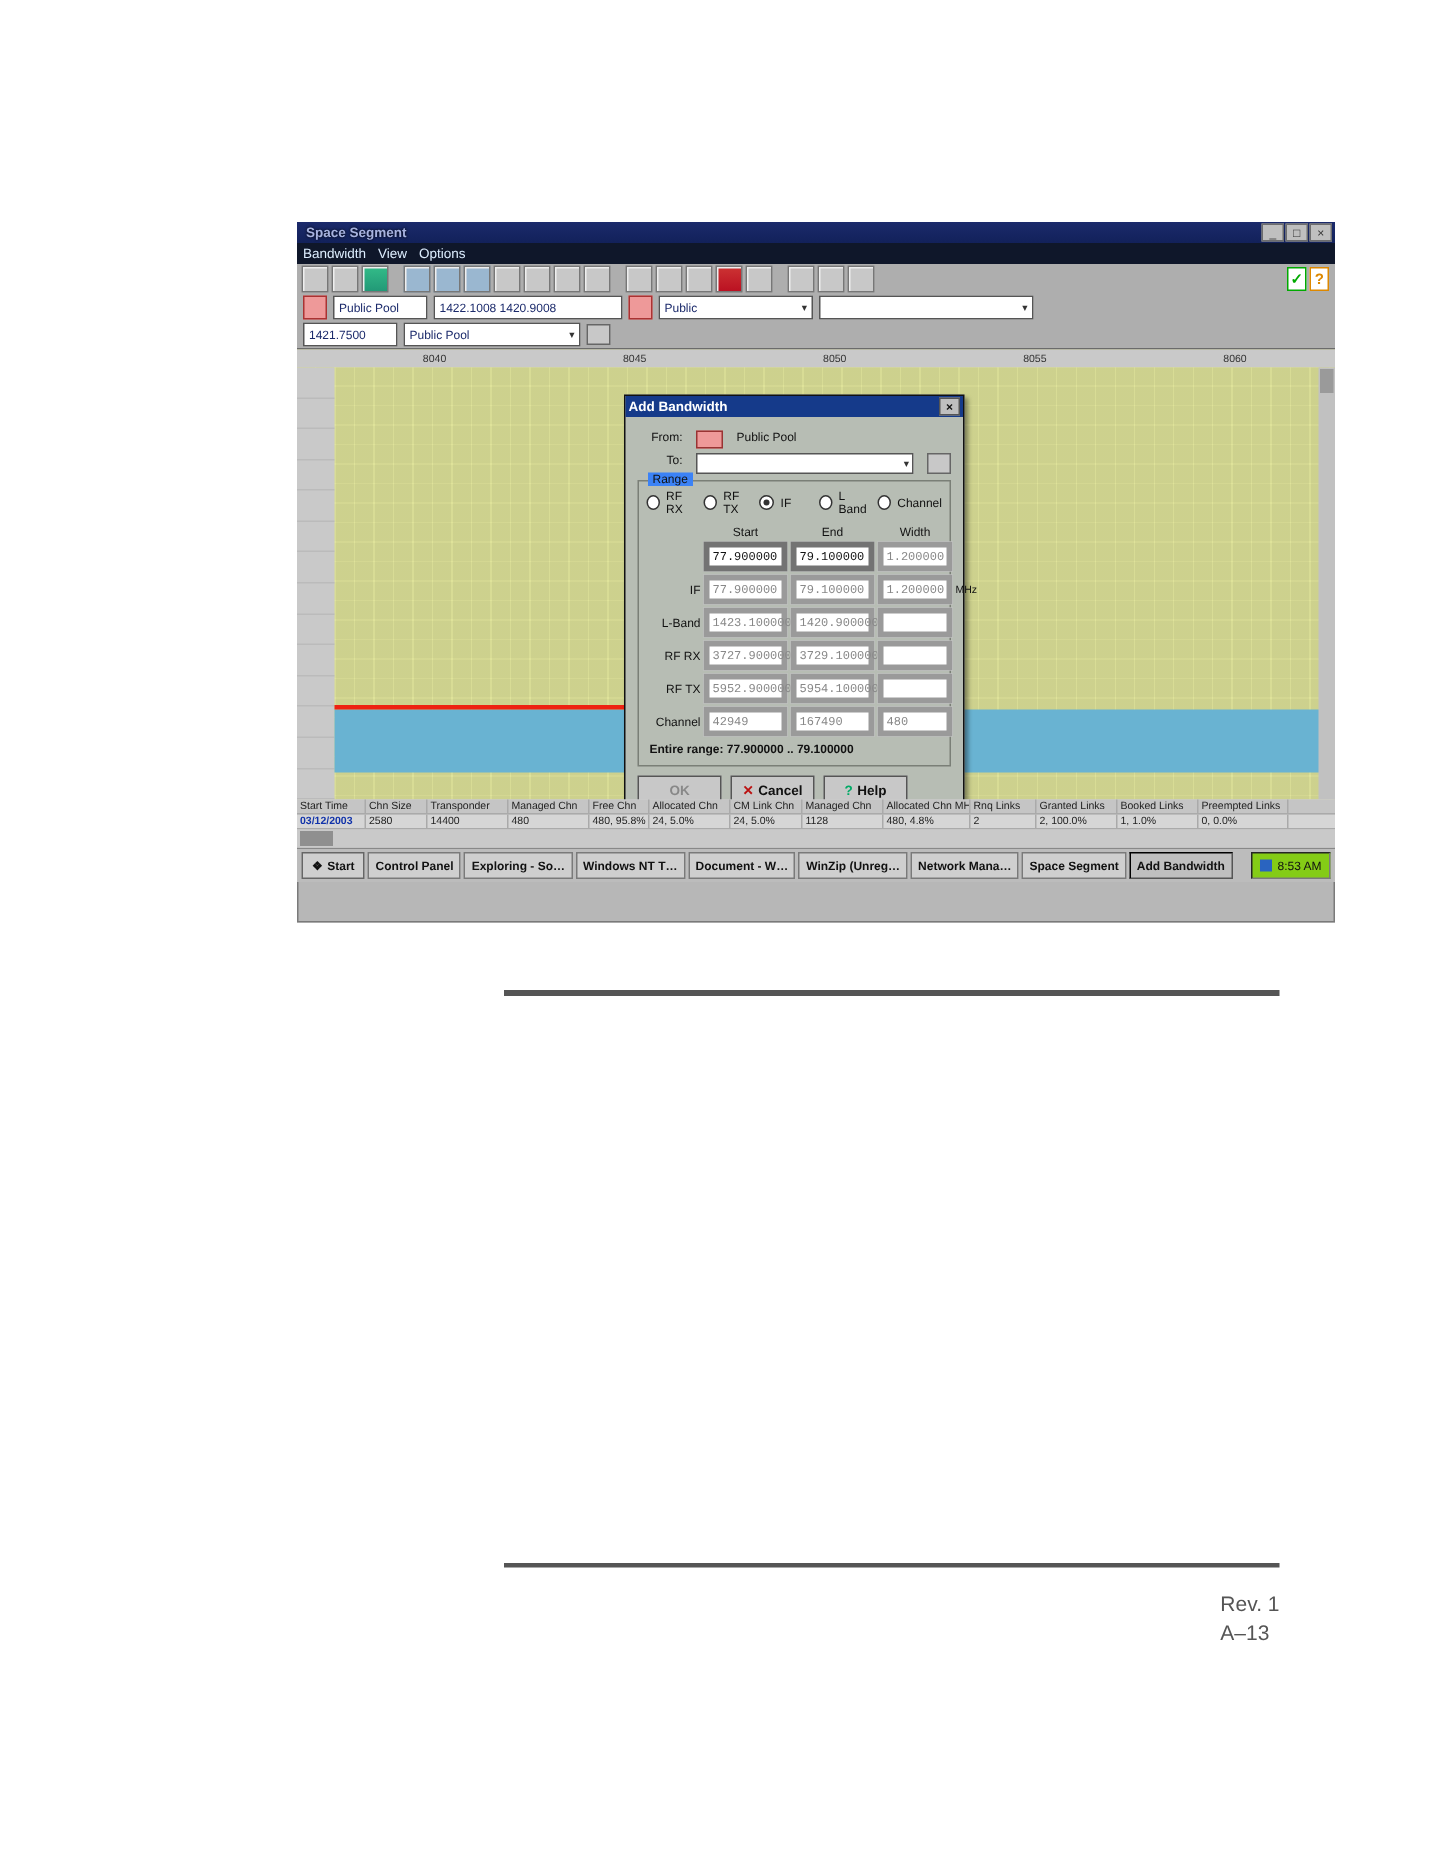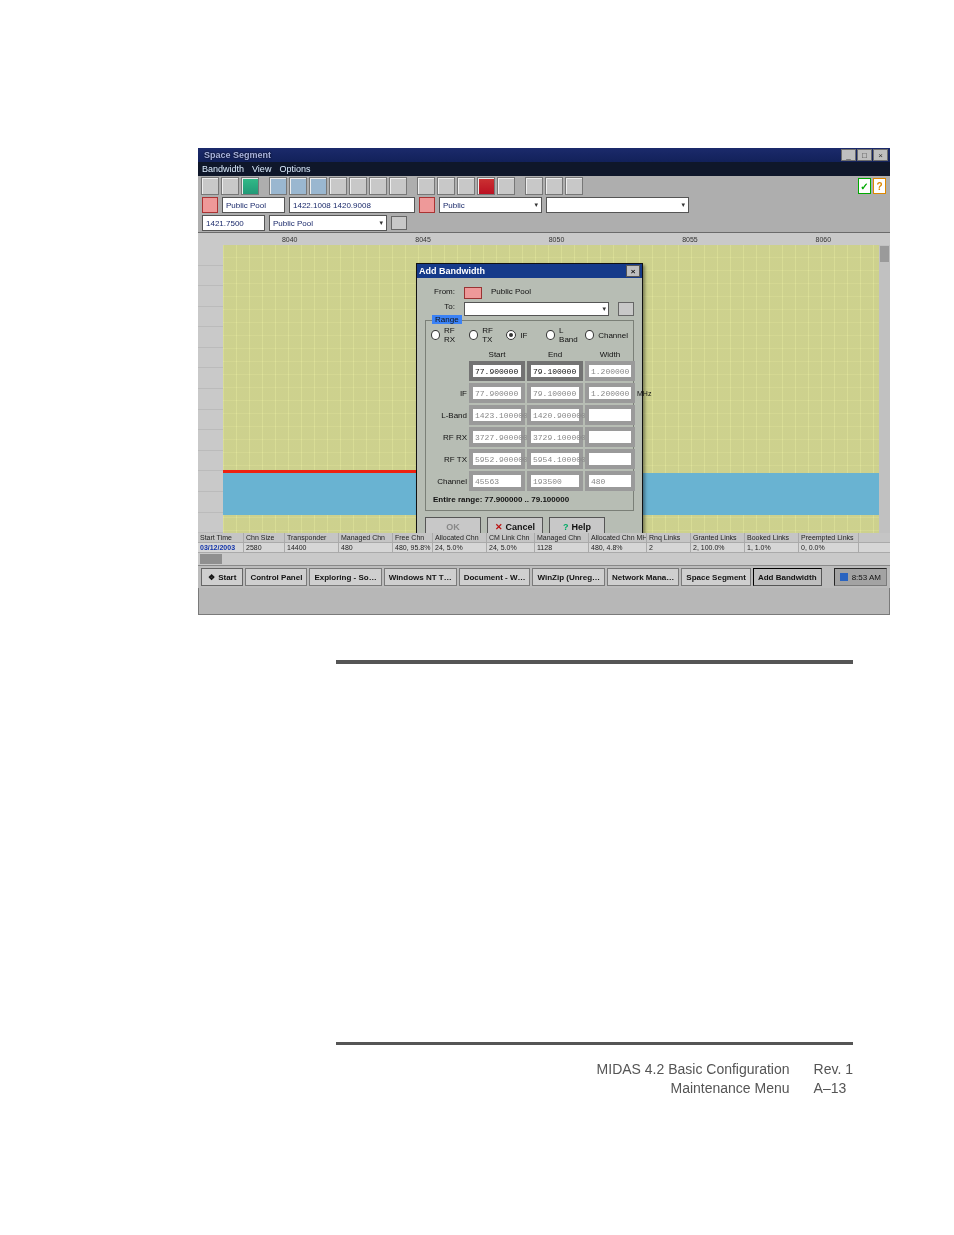--- a/index.html
+++ b/index.html
@@ -294,21 +294,21 @@
   .taskbar .startBtn {
     height:16px; padding:0 6px; background:#cfcfcf; border:1px solid #666;
     display:flex; align-items:center; gap:3px; font-weight:bold;
   }
   .taskbar .tbItem {
     height:16px; padding:0 4px; background:#cfcfcf; border:1px solid #7a7a7a;
     display:flex; align-items:center; white-space:nowrap;font-weight:bold;
   }
   .taskbar .tbItem.active { border:1px inset #555; background:#bfbfbf; font-weight:bold; }
   .taskbar .tray {
-    margin-left:auto; height:16px; padding:0 5px; background:#a3a3a3; border:1px inset #7a7a7a;
+    margin-left:auto; height:16px; padding:0 5px; background:#84cc16; border:1px inset #7a7a7a;
     display:flex; align-items:center; gap:4px;
   }
   .trayIco { width:8px; height:8px; background:#2a64c0; }
 
   
   .rule1 {
     position:absolute;
     left:336px;
     width:517px;
     height:4px;
@@ -504,22 +504,22 @@
             </div>
             <div class="inRow">
               <label>RF TX</label>
               <div class="inField dis">5952.900000</div>
               <div class="inField dis">5954.100000</div>
               <div class="inField dis"></div>
               <span class="unit"></span>
             </div>
             <div class="inRow">
               <label>Channel</label>
-              <div class="inField dis">45563</div>
-              <div class="inField dis">193500</div>
+              <div class="inField dis">42949</div>
+              <div class="inField dis">167490</div>
               <div class="inField dis">480</div>
               <span class="unit"></span>
             </div>
 
             <div class="rangeLine">Entire range:  77.900000 .. 79.100000</div>
           </div>
 
           <div class="dlgBtnRow">
             <div class="dlgBtn dis">
                 <span>OK</span>
@@ -592,23 +592,19 @@
         <div class="trayIco"></div>
         <span>8:53 AM</span>
       </div>
     </div>
   </div>
 
   <div class="rule1" style="top:660px;"></div>
   <div class="rule1" style="top:1042px; height:3px;"></div>
 
   <div class="footer" style="top:1060px;">
-    <div class="col right">
-      <div>MIDAS 4.2 Basic Configuration</div>
-      <div>Maintenance Menu</div>
-    </div>
     <div class="col">
       <div>Rev. 1</div>
       <div>A–13</div>
     </div>
   </div>
 
 </div>
 
 </body></html>

